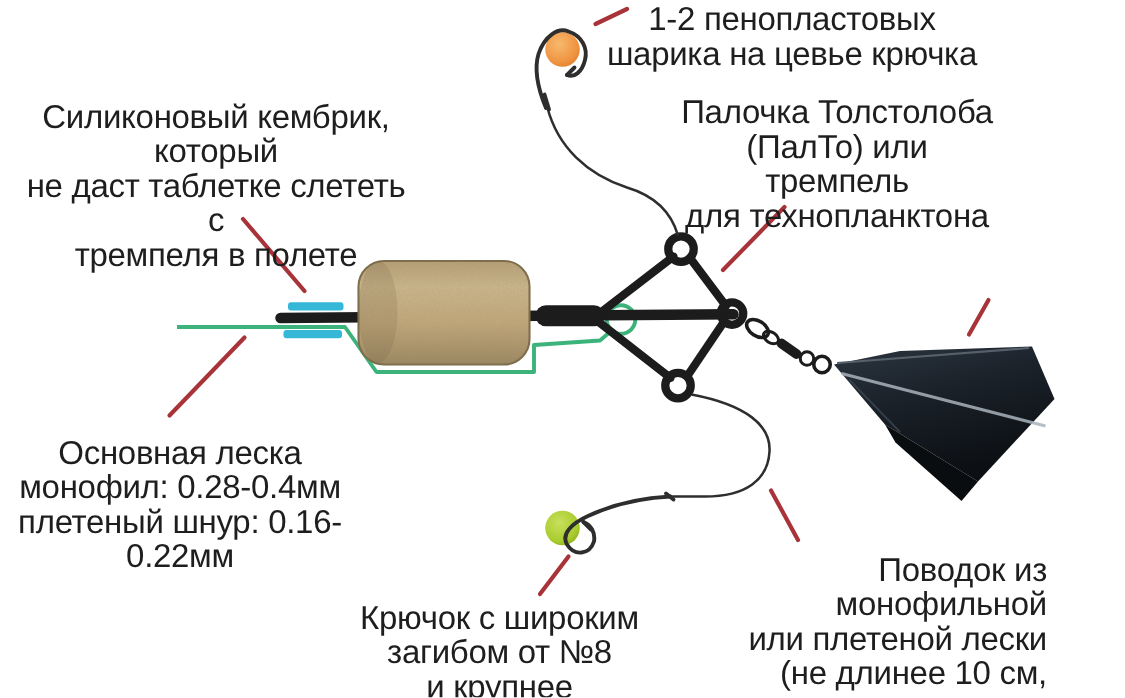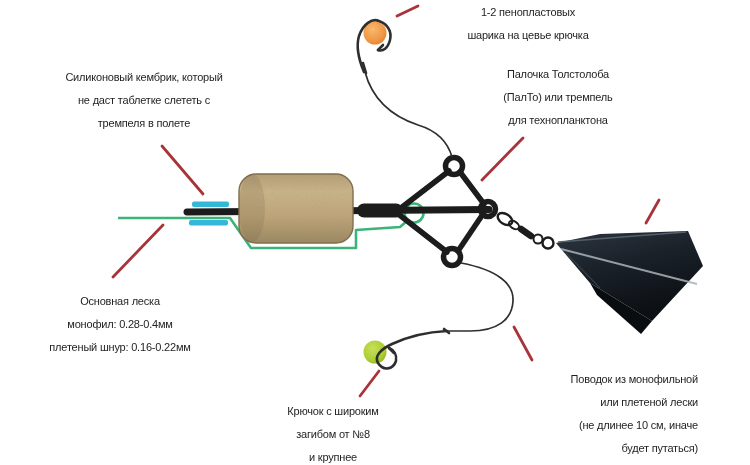--- a/index.html
+++ b/index.html
@@ -3,21 +3,21 @@
 <meta charset="utf-8">
 <style>
   html,body{margin:0;padding:0;}
   #stage{
     position:relative;width:750px;height:465px;overflow:hidden;
     background:var(--background,#fff);
     font-family:"Liberation Sans",sans-serif;
   }
   .lbl{
     position:absolute;
-    font-size:11px;line-height:23px;
+    font-size:22px;line-height:23px;
     color:var(--text_black,#1e1e1e);
     text-align:center;white-space:pre-line;
     letter-spacing:-0.2px;
   }
   #rig{position:absolute;left:0;top:0;}
   .red-line{stroke:var(--annotation_red,#a8343a);stroke-width:2.8;stroke-linecap:round;}
   .green-line{stroke:var(--main_line_green,#3cb37a);stroke-width:2.6;fill:none;stroke-linejoin:round;}
   .cyan-tube{fill:var(--silicone_cyan,#35b7d8);}
   .frame{stroke:var(--frame_black,#1c1c1c);stroke-linecap:round;fill:none;}
   .leader{stroke:var(--leader_gray,#2e2e2e);stroke-width:1.7;fill:none;}

